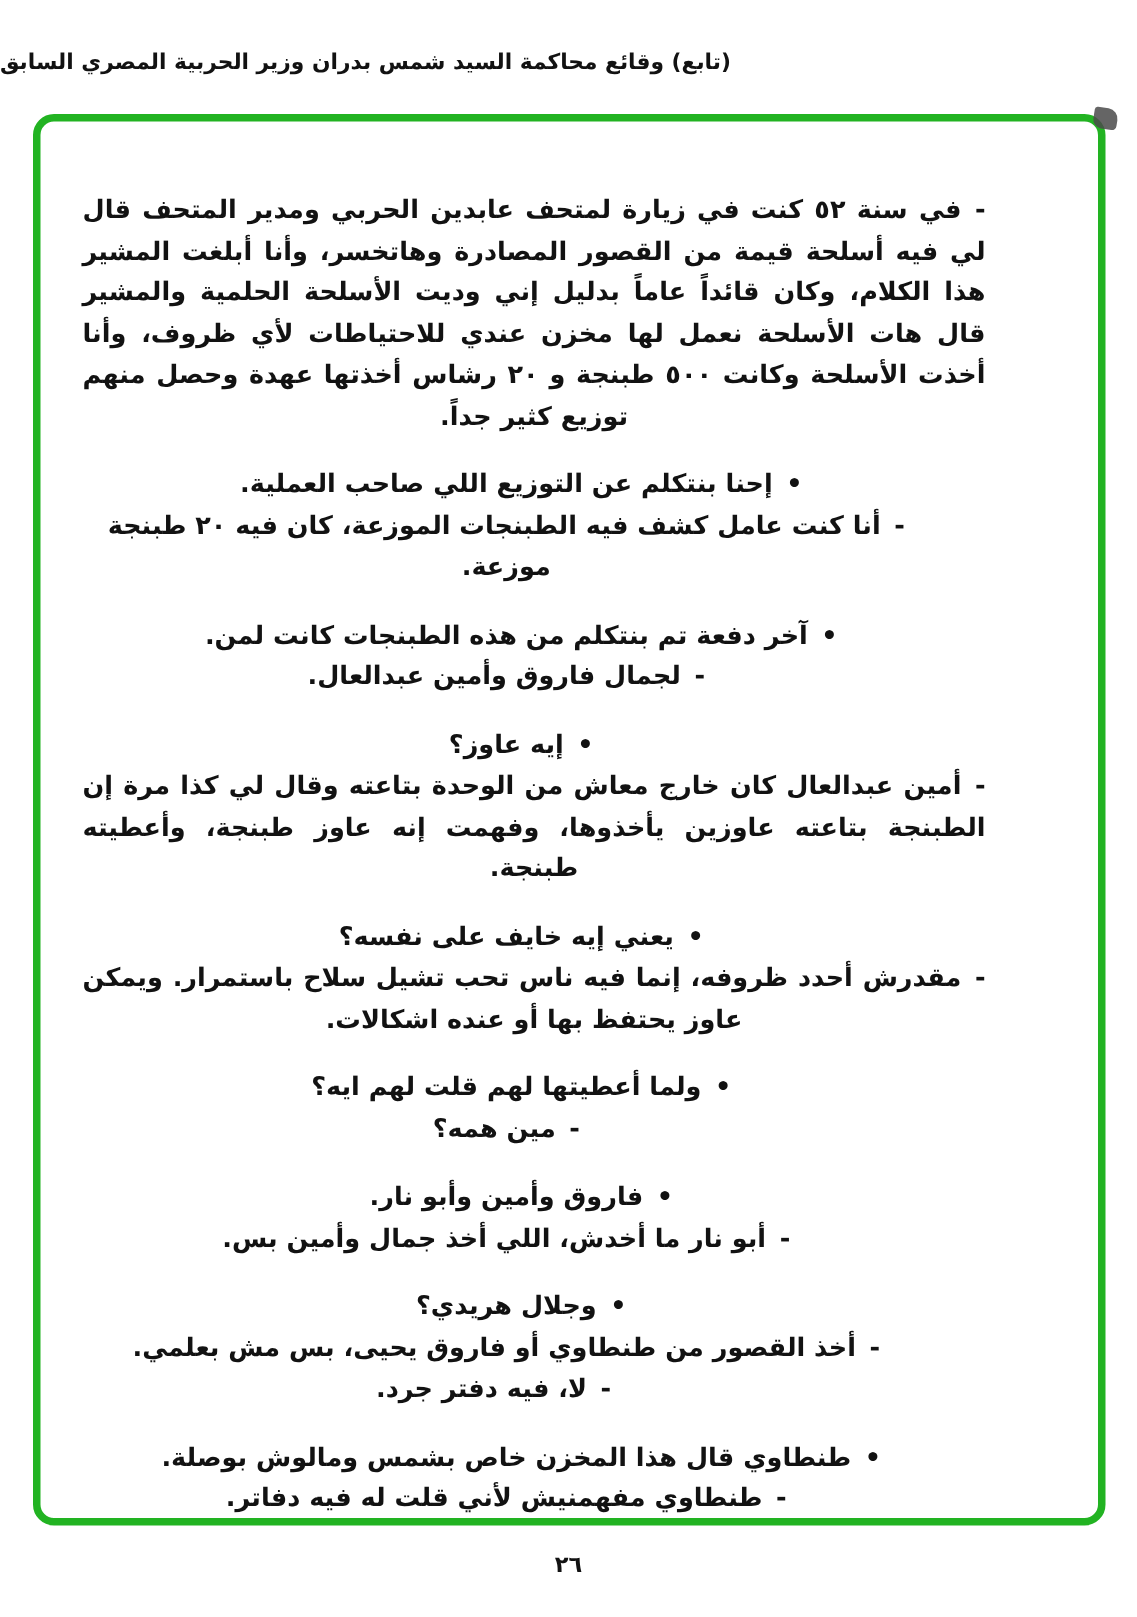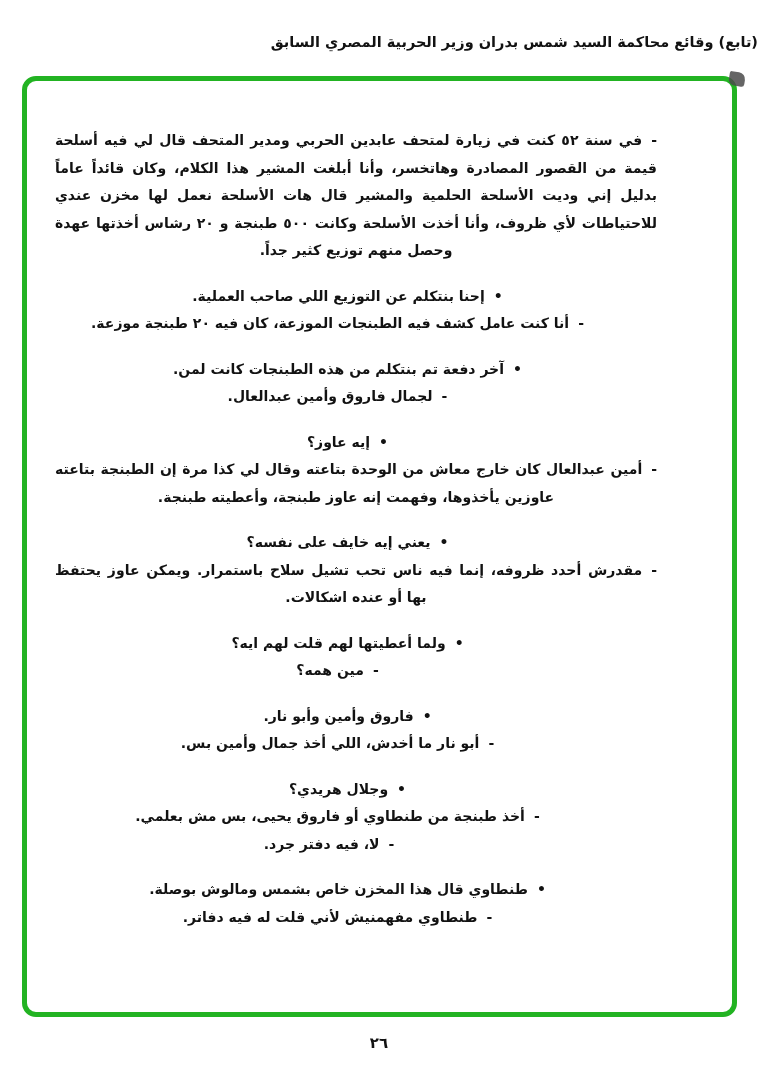--- a/index.html
+++ b/index.html
@@ -1,36 +1,36 @@
 <!DOCTYPE html>
 <html lang="ar"><head>
 <meta charset="utf-8">
 <style>
   html,body{margin:0;padding:0;}
   body{
     width:758px;height:1078px;position:relative;background:#ffffff;
     font-family:"DejaVu Sans",sans-serif;color:#121212;overflow:hidden;
   }
   .page-header{
-    position:absolute;top:34px;left:0;right:0;text-align:right;direction:rtl;
-    font-size:14.5px;font-weight:bold;letter-spacing:0.2px;padding-left:44px;
+    position:absolute;top:34px;left:0;right:0;text-align:left;direction:rtl;
+    font-size:14.5px;font-weight:bold;letter-spacing:0.2px;
   }
   .frame{
     position:absolute;left:22px;top:76px;width:715px;height:941px;
     box-sizing:border-box;border:5px solid #22b322;border-radius:14px;
     background:transparent;
   }
   .scan-artifact{
     position:absolute;left:729px;top:72px;width:16px;height:14px;
     background:#4a4a4a;border-radius:2px 7px 3px 6px;transform:rotate(9deg);
     opacity:.85;
   }
   .content{
     position:absolute;left:55px;top:127px;width:602px;direction:rtl;
-    font-size:14px;font-weight:bold;line-height:27.5px;
+    font-size:17px;font-weight:bold;line-height:27.5px;
   }
   .item{text-align:center;}
   .item.multiline{text-align:justify;text-align-last:center;}
   .item.group-start{margin-top:18px;}
   .ind-full{padding-right:0;}
   .ind-q{padding-right:17px;}
   .ind-a{padding-right:37px;}
   .ind-a2{padding-right:54px;}
   .marker{margin-left:9px;display:inline-block;}
   .page-number{
@@ -84,21 +84,21 @@
     <div class="item ind-q group-start">
     <span class="marker">•</span><span class="dialogue-text">فاروق وأمين وأبو نار.</span>
   </div>
     <div class="item ind-a">
     <span class="marker">-</span><span class="dialogue-text">أبو نار ما أخدش، اللي أخذ جمال وأمين بس.</span>
   </div>
     <div class="item ind-q group-start">
     <span class="marker">•</span><span class="dialogue-text">وجلال هريدي؟</span>
   </div>
     <div class="item ind-a">
-    <span class="marker">-</span><span class="dialogue-text">أخذ طبنجة من طنطاوي أو فاروق يحيى، بس مش بعلمي.</span>
+    <span class="marker">-</span><span class="dialogue-text">أخذ القصور من طنطاوي أو فاروق يحيى، بس مش بعلمي.</span>
   </div>
     <div class="item ind-a2">
     <span class="marker">-</span><span class="dialogue-text">لا، فيه دفتر جرد.</span>
   </div>
     <div class="item ind-q group-start">
     <span class="marker">•</span><span class="dialogue-text">طنطاوي قال هذا المخزن خاص بشمس ومالوش بوصلة.</span>
   </div>
     <div class="item ind-a">
     <span class="marker">-</span><span class="dialogue-text">طنطاوي مفهمنيش لأني قلت له فيه دفاتر.</span>
   </div>

